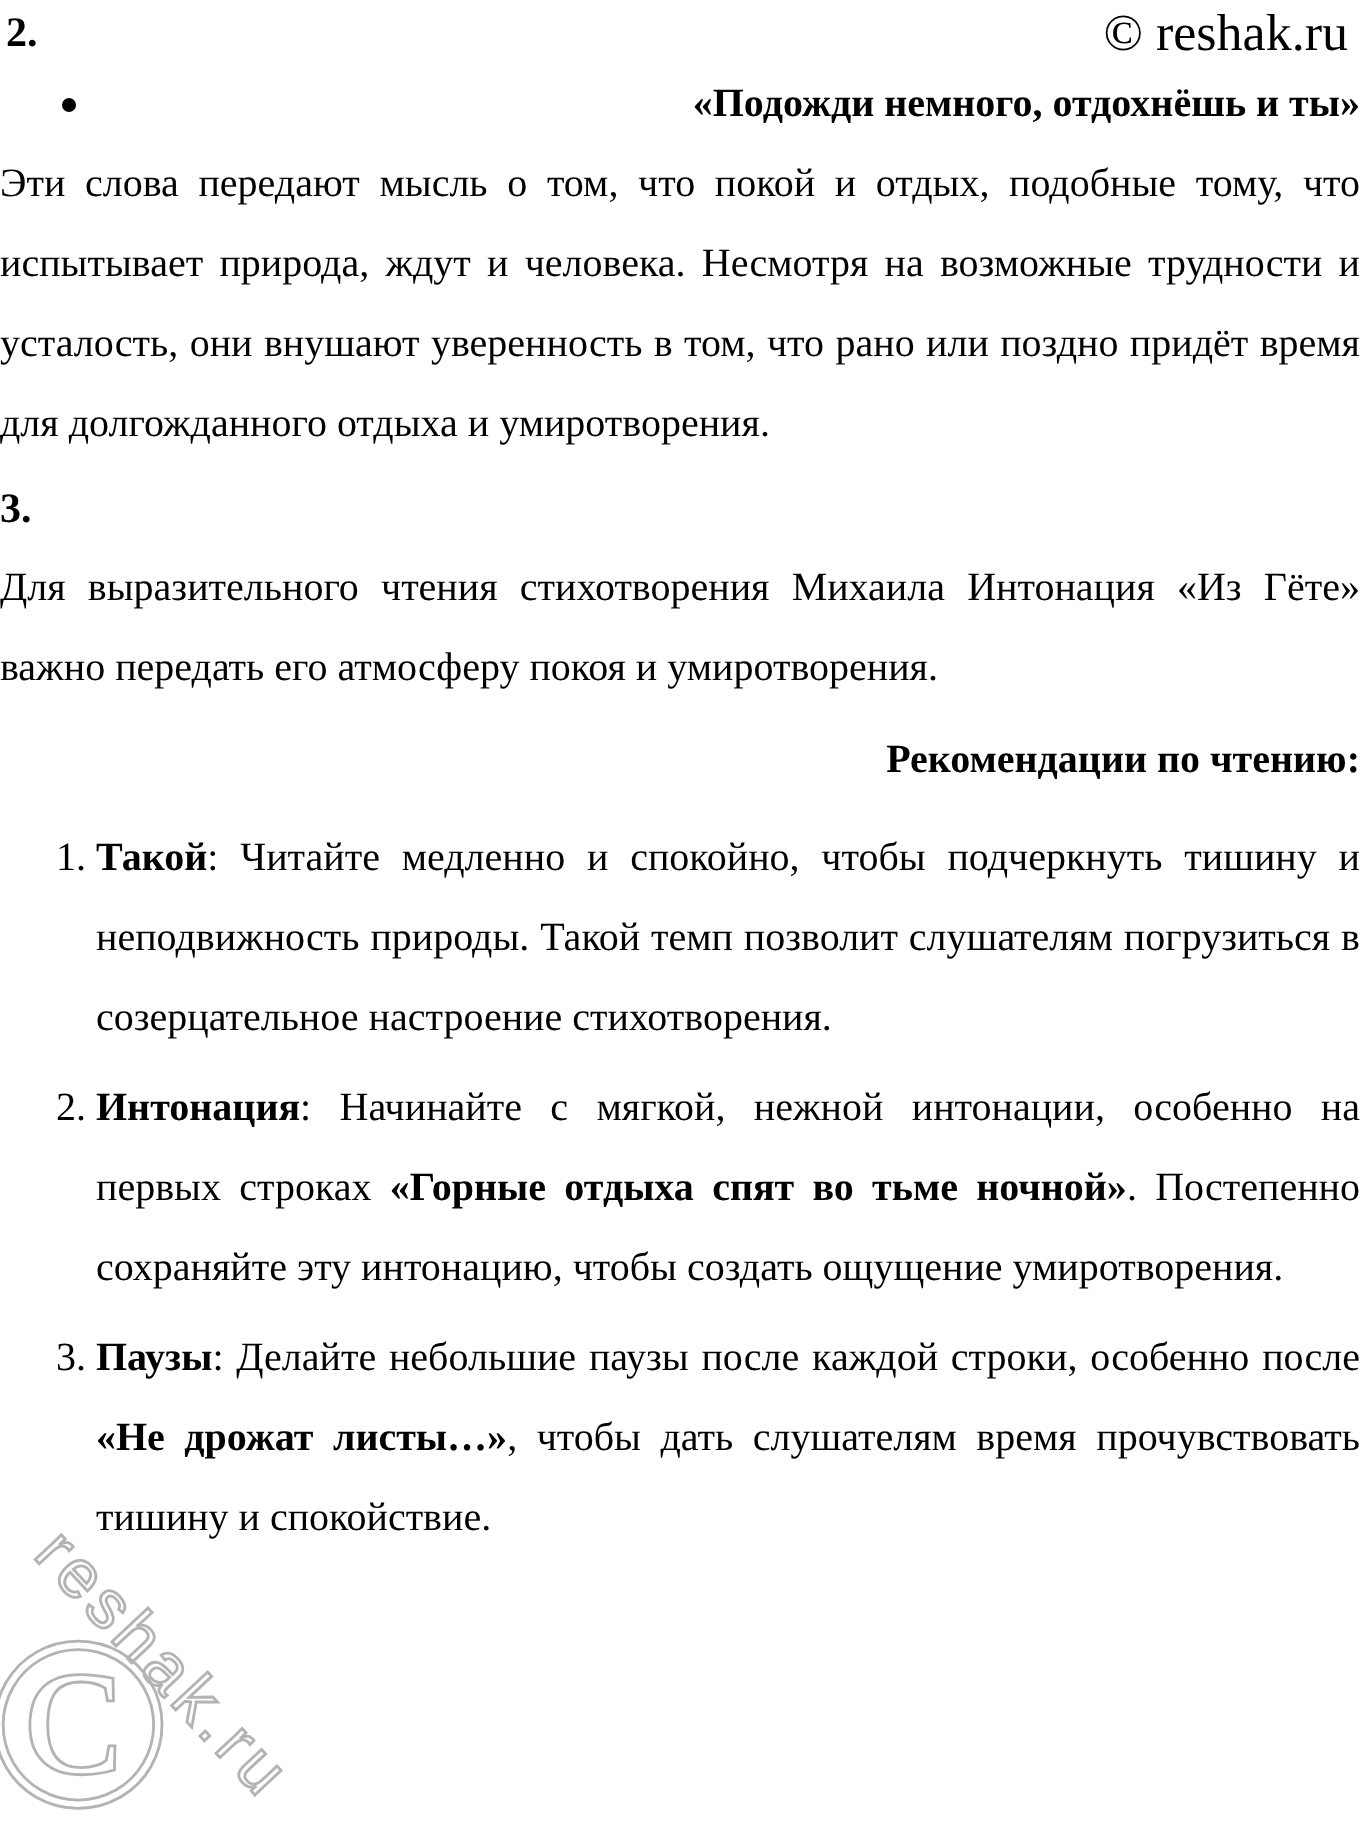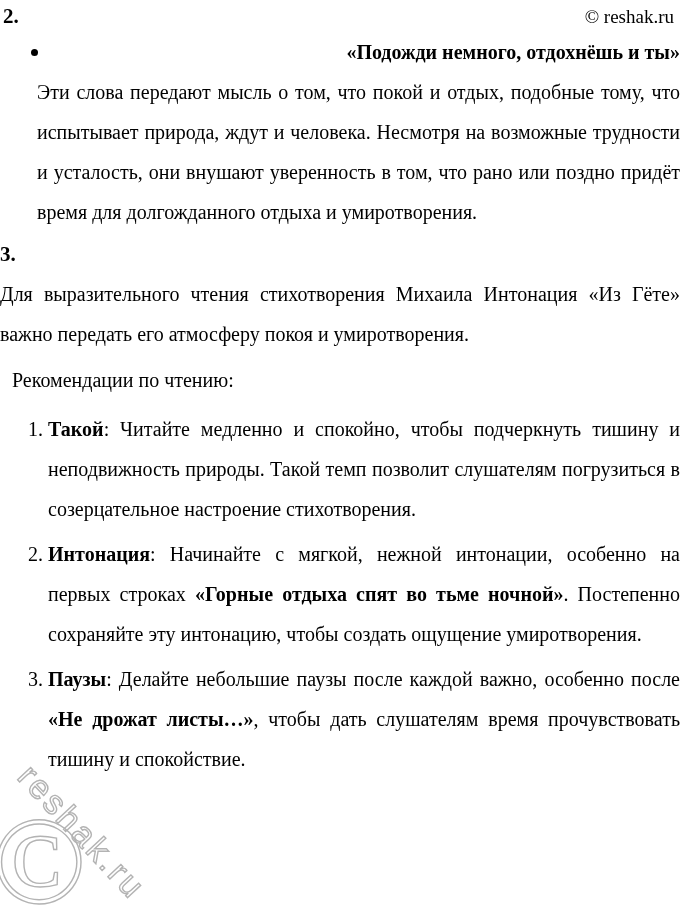--- a/index.html
+++ b/index.html
@@ -27,21 +27,21 @@
     justify-content: space-between;
     align-items: flex-start;
     padding: 3px 6px 0 3px;
     line-height: 27px;
   }
   .sec-num {
     font-weight: bold;
     font-size: 21px;
   }
   .copyright {
-    font-size: 19px;
+    font-size: 26px;
   }
   p.para {
     margin: 0;
     text-align: justify;
   }
   .p-intro1   { margin-top: 15px; }
   .bullet-list {
     list-style: none;
     margin: 2px 0 0 0;
     padding: 0;
@@ -53,27 +53,27 @@
   }
   .bullet-list li .marker {
     position: absolute;
     left: 31px;
     top: 17px;
     width: 7px;
     height: 7px;
     border-radius: 50%;
     background: #000;
   }
-  .p-expl     { margin-top: 3px; padding-left: 37px; }
+  .p-expl     { margin-top: 3px; }
   .sec3-head  { margin-top: 2px; line-height: 40px; }
   .p-intro3   { margin-top: 13px; }
   .rec-head {
     margin: 6px 0 0 12px;
-    font-weight: normal;
-    text-align: left;
+    font-weight: bold;
+    text-align: right;
   }
   .num-list {
     list-style: none;
     margin: 9px 0 0 0;
     padding: 0;
   }
   .num-list li {
     position: relative;
     padding-left: 48px;
     text-align: justify;
@@ -121,21 +121,21 @@
   <p class="rec-head">Рекомендации по чтению:</p>
 
   <ol class="num-list">
     <li>
       <span class="num">1.</span><span class="bold">Такой</span><span>: Читайте медленно и спокойно, чтобы подчеркнуть тишину и неподвижность природы. Такой темп позволит слушателям погрузиться в созерцательное настроение стихотворения.</span><span class="bold"></span><span></span>
     </li>
     <li>
       <span class="num">2.</span><span class="bold">Интонация</span><span>: Начинайте с мягкой, нежной интонации, особенно на первых строках </span><span class="bold">«Горные отдыха спят во тьме ночной»</span><span>. Постепенно сохраняйте эту интонацию, чтобы создать ощущение умиротворения.</span>
     </li>
     <li>
-      <span class="num">3.</span><span class="bold">Паузы</span><span>: Делайте небольшие паузы после каждой важно, особенно после </span><span class="bold">«Не дрожат листы…»</span><span>, чтобы дать слушателям время прочувствовать тишину и спокойствие.</span>
+      <span class="num">3.</span><span class="bold">Паузы</span><span>: Делайте небольшие паузы после каждой строки, особенно после </span><span class="bold">«Не дрожат листы…»</span><span>, чтобы дать слушателям время прочувствовать тишину и спокойствие.</span>
     </li>
   </ol>
 
 </div>
 
 <div class="watermark">
   <svg width="175" height="175" viewBox="0 0 175 175" xmlns="http://www.w3.org/2000/svg">
     <text x="16" y="36" transform="rotate(47 16 36)" font-family="Liberation Sans, DejaVu Sans, sans-serif" font-size="34" letter-spacing="3" fill="none" stroke="#a6a6a6" stroke-width="1.4">reshak.ru</text>
     <text x="-8" y="161" font-family="Liberation Serif, DejaVu Serif, serif" font-size="124" fill="none" stroke="#a6a6a6" stroke-width="1.4">©</text>
   </svg>

